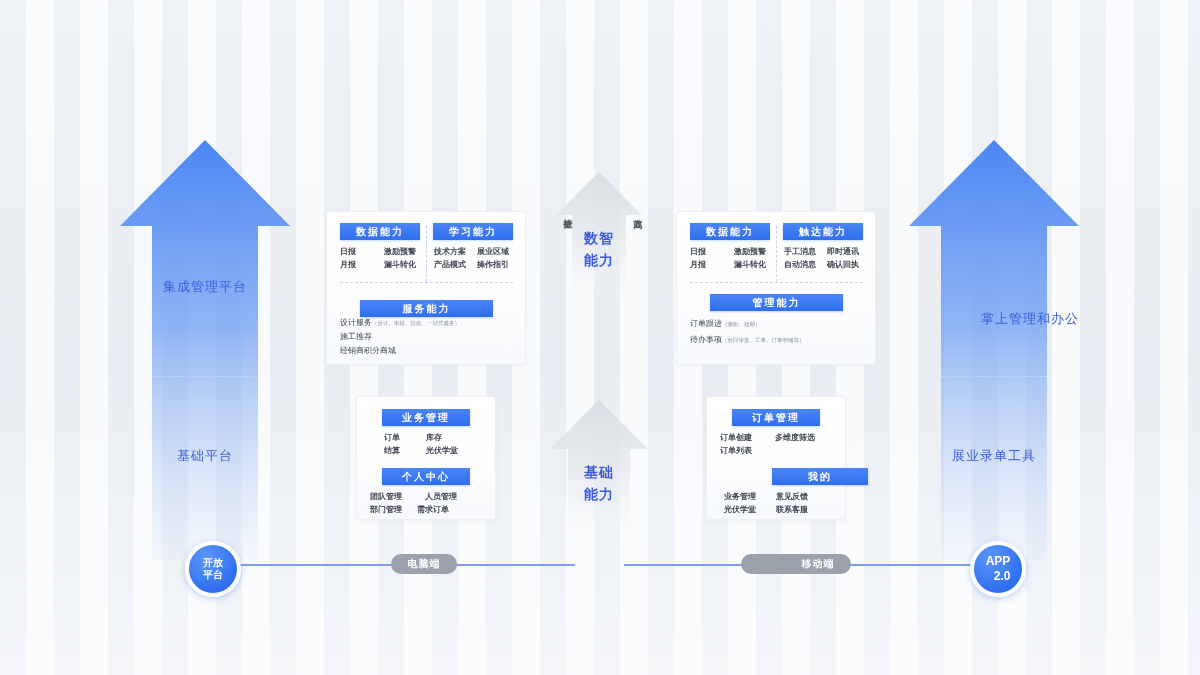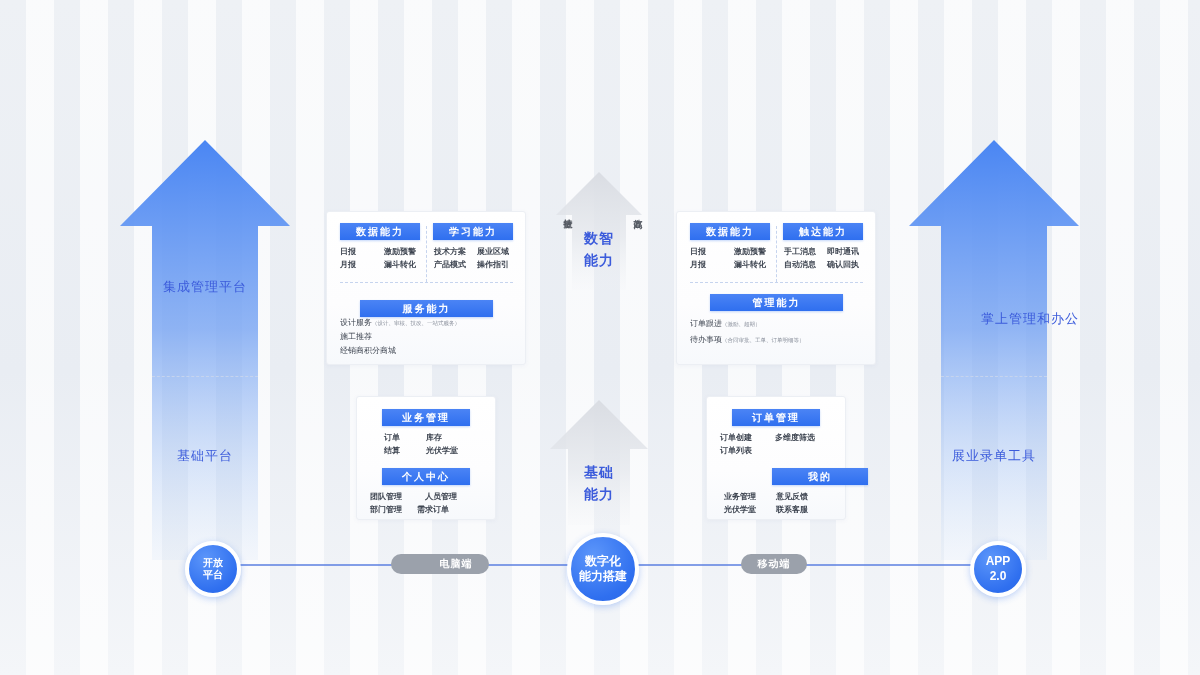--- a/index.html
+++ b/index.html
@@ -281,30 +281,24 @@
   <div class="rail" style="left:225px;top:564px;width:350px;"></div>
   <div class="rail" style="left:624px;top:564px;width:350px;"></div>
 
   <div class="node" style="left:185px;top:541px;width:48px;height:48px;font-size:10px;">
     <div>
       <div>开放</div>
       <div>平台</div>
     </div>
   </div>
 
-  <div class="node" style="left:567px;top:533px;width:64px;height:64px;font-size:12px;">
-    <div>
-      <div>数字化</div>
-      <div>能力搭建</div>
-    </div>
-  </div>
-
-  <div class="node" style="left:970px;top:541px;width:48px;height:48px;font-size:12px;">
+
+  <div class="node" style="left:970px;top:541px;width:48px;height:48px;font-size:12px;text-align:right;">
     <div>
       <div>APP</div>
       <div>2.0</div>
     </div>
   </div>
 
-  <div class="graypill" style="left:391px;top:554px;width:66px;padding-left:32px;">电脑端</div>
-  <div class="graypill" style="left:741px;top:554px;width:66px;">移动端</div>
+  <div class="graypill" style="left:391px;top:554px;width:66px;">电脑端</div>
+  <div class="graypill" style="left:741px;top:554px;width:66px;padding-left:44px;">移动端</div>
 
 </div>
 
 </body></html>

